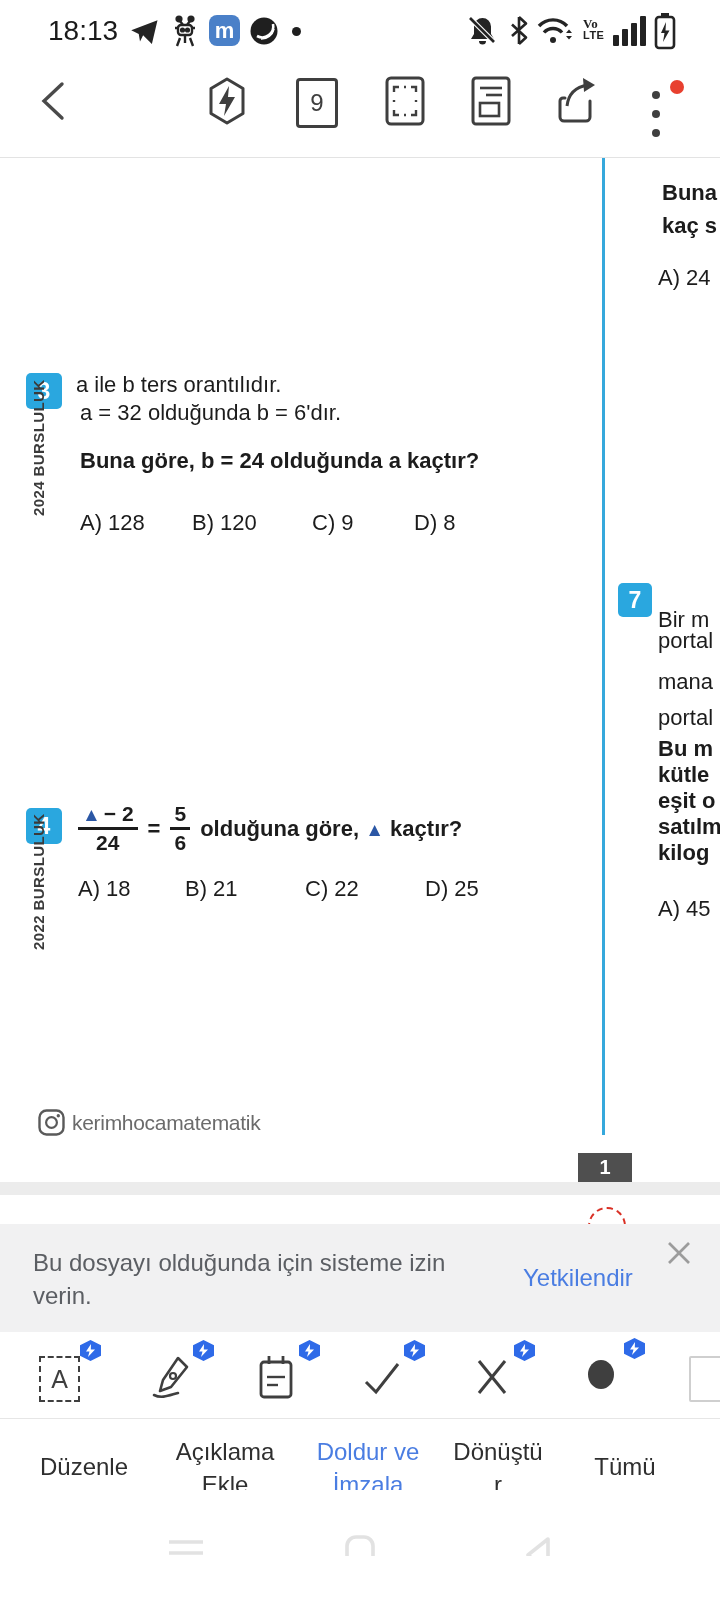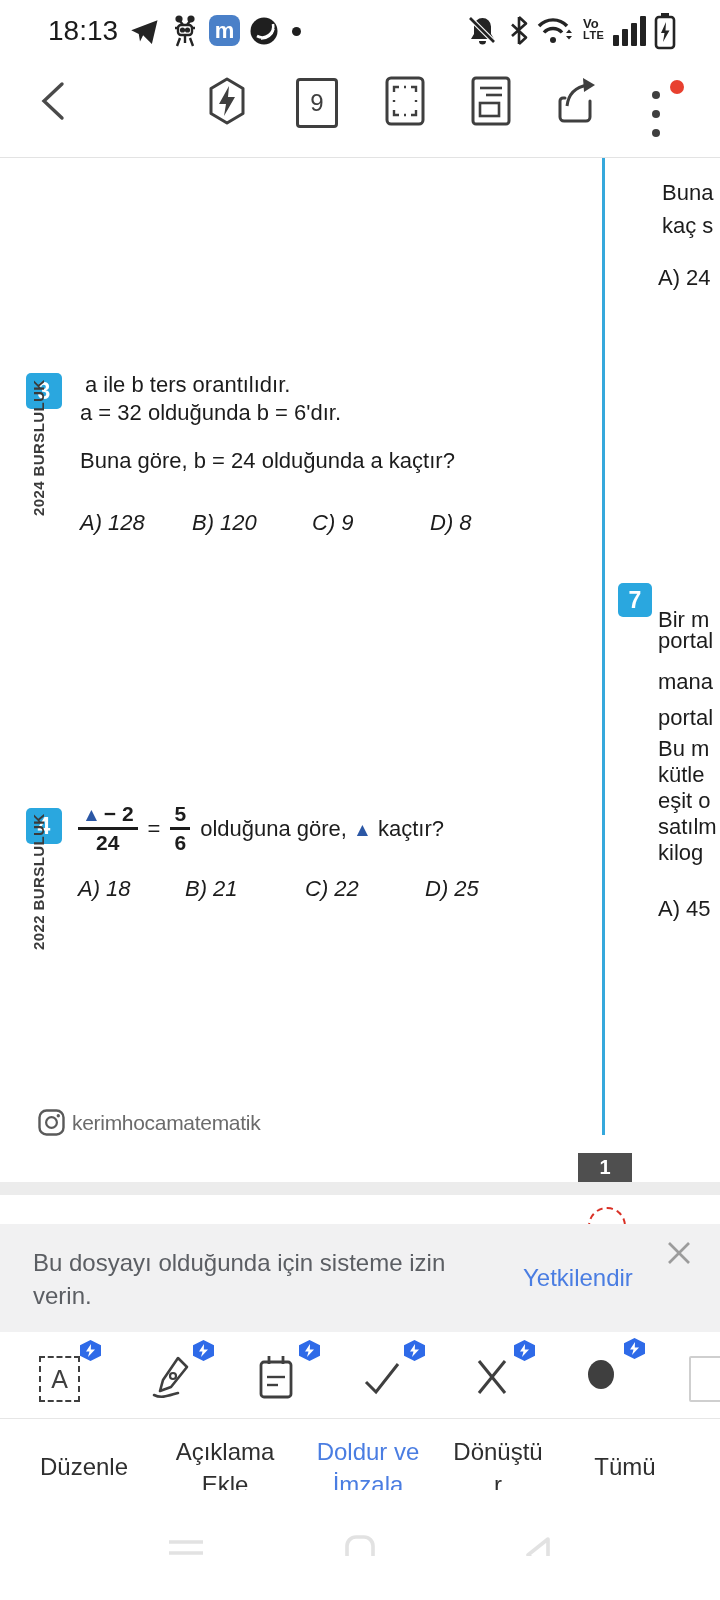--- a/index.html
+++ b/index.html
@@ -6,40 +6,40 @@
   .screen{position:relative;width:720px;height:1556px;background:#ffffff;overflow:hidden;
           font-family:"Liberation Sans", sans-serif;color:#1c1c1c;}
   .abs{position:absolute;}
   svg{display:block;}
 
   
   .time{font-size:28px;font-weight:500;color:#1a1a1a;}
   .mastodon{width:31px;height:31px;background:#4a80c8;border-radius:8px;color:#fff;
             font-weight:bold;font-size:22px;display:flex;align-items:center;justify-content:center;}
   .volte{font-weight:bold;color:#222;line-height:1;text-align:left;}
-  .volte .l1{font-size:13px;} .volte .l2{font-size:11px;letter-spacing:0.5px;}
+  .volte .l1{font-size:13px;font-family:Liberation Serif, serif;} .volte .l2{font-size:11px;letter-spacing:0.5px;}
   .sigbars{display:flex;align-items:flex-end;gap:3px;}
   .sigbars i{display:block;width:6px;background:#222;border-radius:1px;}
 
   
   .pagebox{width:36px;height:44px;border:3px solid #3f3f3f;border-radius:4px;display:flex;
            align-items:center;justify-content:center;font-size:24px;color:#3f3f3f;}
   .dots i{display:block;width:8px;height:8px;border-radius:50%;background:#3f3f3f;margin:11px auto;}
   .reddot{width:14px;height:14px;border-radius:50%;background:#e8402f;}
 
   
   .pdf{position:absolute;left:0;top:158px;width:720px;height:1024px;background:#fff;}
   .bluerule{position:absolute;left:602px;top:0;width:3px;height:977px;background:#35a8dc;}
   .qbadge{position:absolute;width:36px;height:36px;background:#2aa7df;border-radius:5px;color:#fff;
           display:flex;align-items:center;justify-content:center;font-size:23px;font-weight:bold;}
   .vlabel{position:absolute;writing-mode:vertical-rl;transform:rotate(180deg);
           font-size:15px;font-weight:bold;color:#3a3a3a;letter-spacing:0.4px;white-space:nowrap;}
   .qtext{font-size:22px;color:#1c1c1c;}
-  .qbold{font-size:22px;font-weight:normal;color:#1c1c1c;text-align:right;}
-  .optrow span{position:absolute;font-size:22px;color:#1c1c1c;white-space:nowrap;font-style:italic;}
+  .qbold{font-size:22px;font-weight:bold;color:#1c1c1c;text-align:right;}
+  .optrow span{position:absolute;font-size:22px;color:#1c1c1c;white-space:nowrap;}
   .frac{display:inline-flex;flex-direction:column;align-items:center;font-weight:bold;
         font-size:21px;color:#1c1c1c;line-height:1.15;}
   .frac .top{display:flex;align-items:center;gap:3px;border-bottom:3px solid #1c1c1c;padding:0 4px 1px;}
   .frac .bot{padding-top:1px;}
   .tri{color:#2b57a5;font-size:19px;line-height:1;}
   .handle{font-size:21px;color:#6b6b6b;letter-spacing:-0.3px;}
   .pagenum{position:absolute;left:578px;top:995px;width:54px;height:29px;background:#4f4f4f;
            color:#fff;font-size:20px;font-weight:bold;display:flex;align-items:center;justify-content:center;}
   .pagegap{position:absolute;left:0;top:1182px;width:720px;height:13px;background:#ececec;}
   .stampring{position:absolute;left:588px;top:1207px;width:34px;height:34px;border:2px dashed #d93025;
@@ -185,28 +185,28 @@
 
   <div class="abs" style="left:0;top:157px;width:720px;height:1px;background:#e3e3e3;"></div>
 
   <div class="pdf">
     <div class="bluerule"></div>
 
     <div class="qbadge" style="left:26px;top:215px;">
       <span>3</span>
     </div>
     <div class="vlabel" style="left:30px;top:258px;height:100px;">2024 BURSLULUK</div>
-    <div class="abs qtext" style="left:85px;top:214px;">a ile b ters orantılıdır.</div>
+    <div class="abs qtext" style="left:76px;top:214px;">a ile b ters orantılıdır.</div>
     <div class="abs qtext" style="left:80px;top:242px;">a = 32 olduğunda b = 6'dır.</div>
     <div class="abs qbold" style="left:80px;top:290px;">Buna göre, b = 24 olduğunda a kaçtır?</div>
     <div class="abs optrow" style="left:0;top:352px;width:720px;height:28px;">
       <span style="left:80px;">A) 128</span>
       <span style="left:192px;">B) 120</span>
       <span style="left:312px;">C) 9</span>
-      <span style="left:430px;">D) 8</span>
+      <span style="left:414px;">D) 8</span>
     </div>
 
     <div class="qbadge" style="left:26px;top:650px;">
       <span>4</span>
     </div>
     <div class="vlabel" style="left:30px;top:692px;height:100px;">2022 BURSLULUK</div>
     <div class="abs" style="left:78px;top:644px;display:flex;align-items:center;gap:10px;">
       <span class="frac">
         <span class="top">
           <span class="tri">▲</span>

